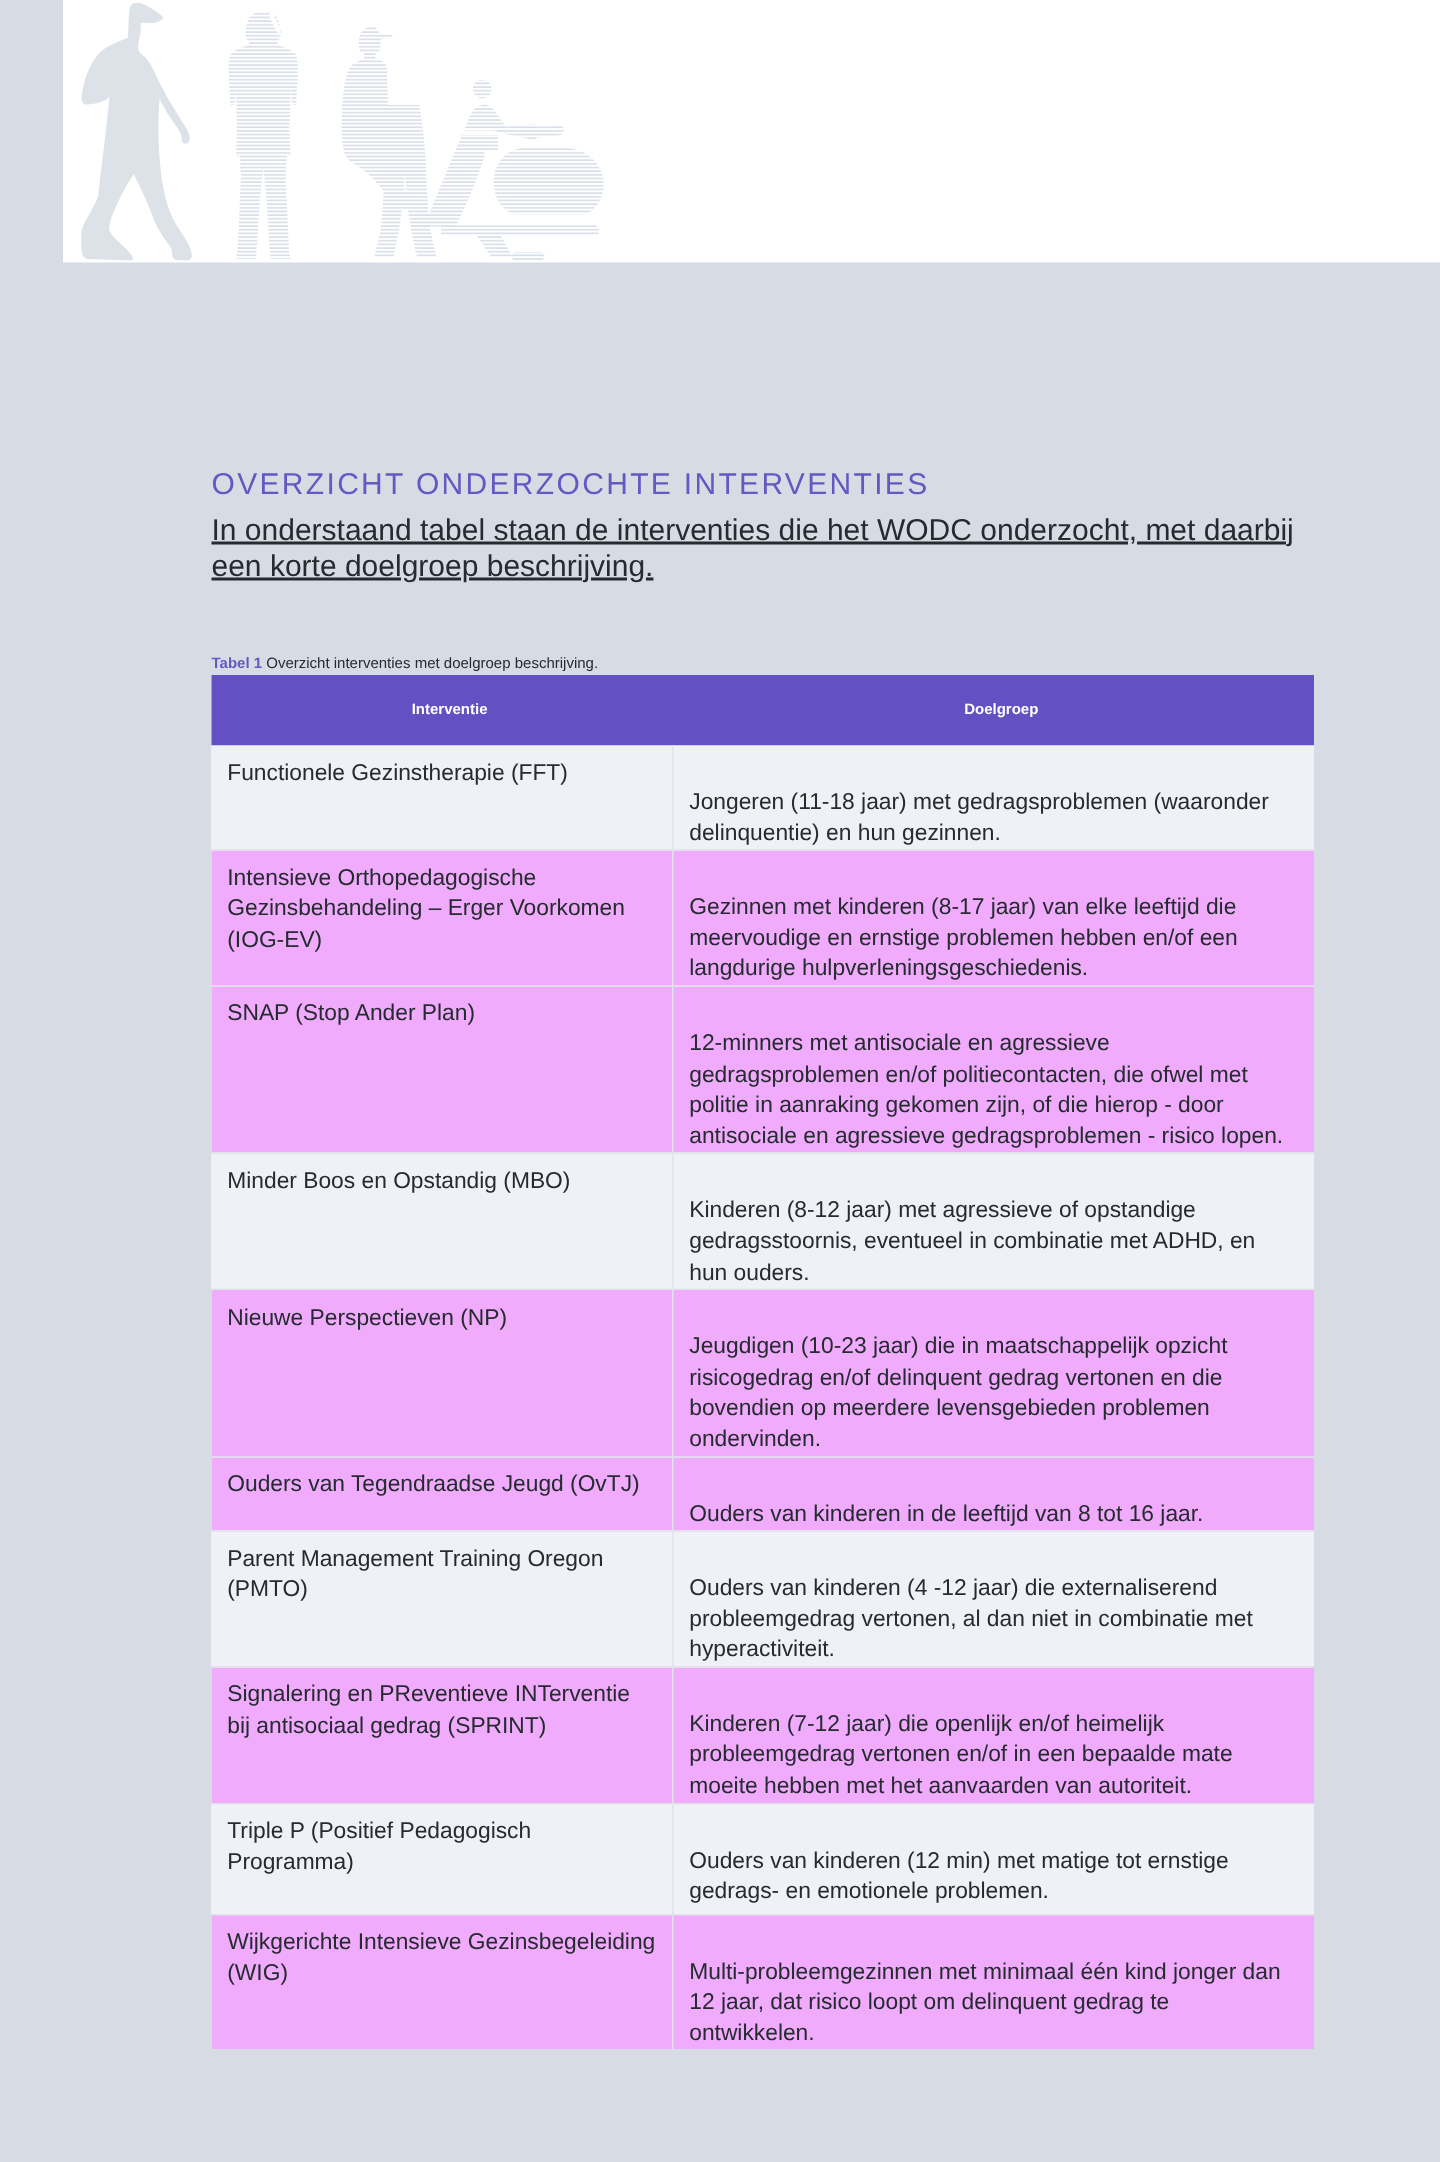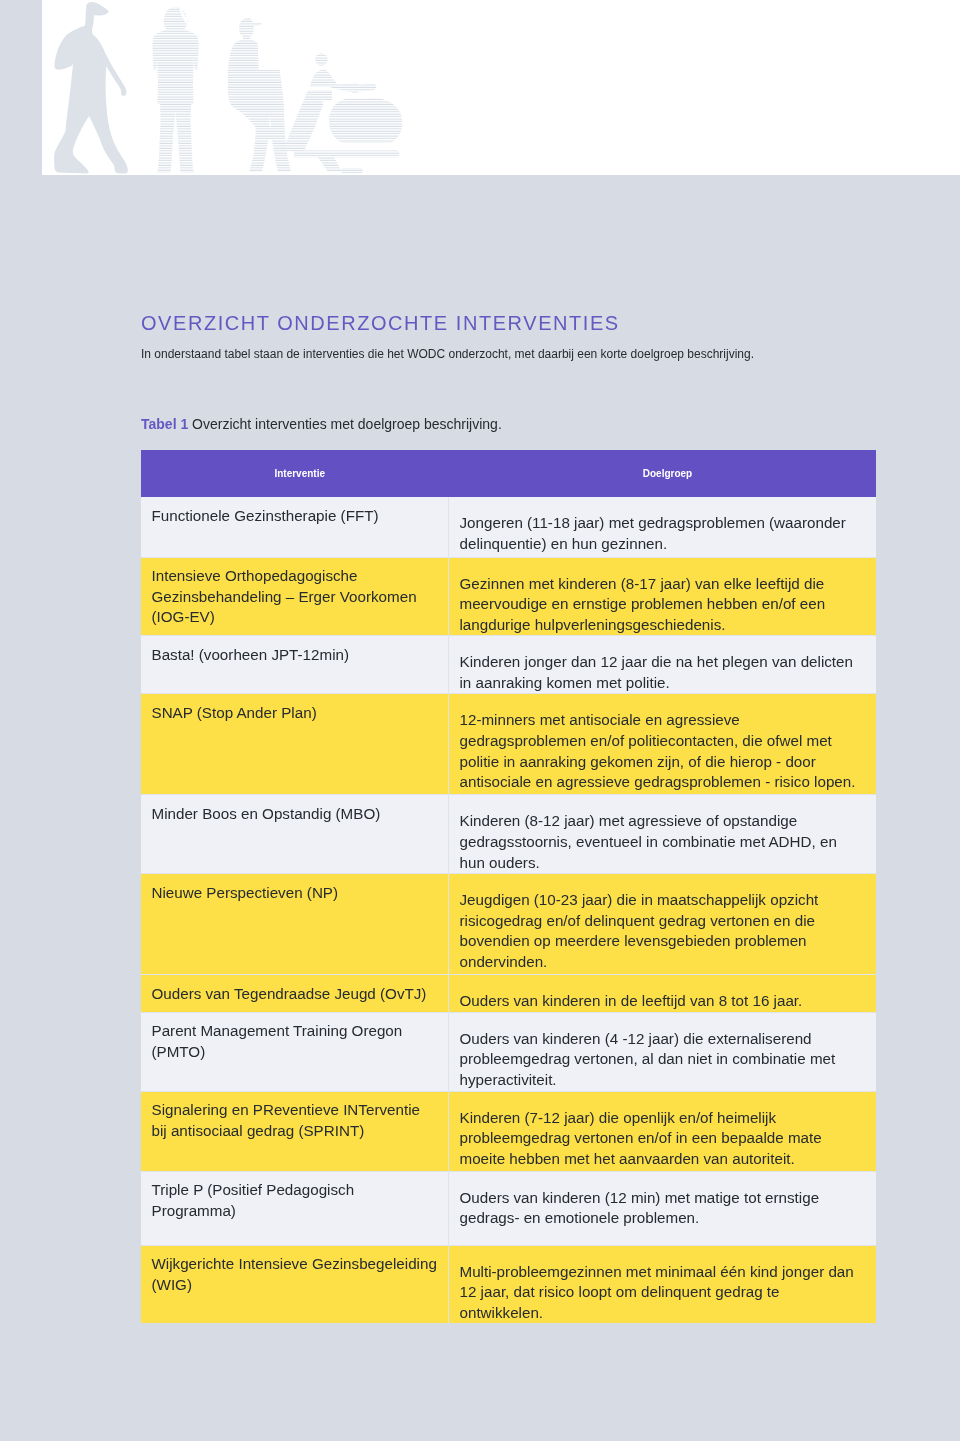--- a/index.html
+++ b/index.html
@@ -26,27 +26,28 @@
     font-family:"Liberation Sans",sans-serif;
     font-size:20px;
     font-weight:400;
     letter-spacing:1.55px;
     color:#6359c2;
     line-height:22px;
     white-space:nowrap;
   }
   p.intro{
     margin:8px 0 0 0;
-    font-size:12px;
+    font-size:20px;
     line-height:24px;
     color:#262b30;
+    text-decoration:underline;
   }
   p.caption{
-    position:absolute;left:99px;top:412px;margin:0;
-    font-size:14px;line-height:24px;color:#262b30;
+    position:absolute;left:99px;top:431px;margin:0;
+    font-size:10px;line-height:24px;color:#262b30;
   }
   p.caption .lbl{color:#6359c2;font-weight:700;}
 
   
   table.tbl{
     position:absolute;left:99px;top:450px;
     width:735px;border-collapse:collapse;table-layout:fixed;
     background:#ffffff;
   }
   table.tbl col.c1{width:307px;}
@@ -58,23 +59,23 @@
     height:47px;
     line-height:47px;
     border:0;
   }
   table.tbl thead th.h2{padding-left:11px;}
   table.tbl tbody td{
     font-size:15.2px;line-height:20.6px;color:#262b30;
     vertical-align:top;
     padding:8.5px 10px 0 10.5px;
     border-top:1px solid #dfe3ea;
-    background:#fde047;
-  }
-  table.tbl tbody td.c2{padding-left:11px;padding-right:14px;padding-top:16px;}
+    background:#f0abfc;
+  }
+  table.tbl tbody td.c2{padding-left:11px;padding-right:14px;padding-top:28px;}
   table.tbl tbody tr.alt td{background:#eff1f6;}
   table.tbl tbody tr:first-child td{border-top:0;}
   table.tbl tbody td.c2{border-left:1px solid #dfe3ea;}
 </style>
 </head>
 <body>
 
 <div class="page">
 
   <div class="hero">
@@ -209,24 +210,20 @@
     </thead>
     <tbody>
         <tr class="alt" style="height: 60px;">
           <td class="c1">Functionele Gezinstherapie (FFT)</td>
           <td class="c2">Jongeren (11-18 jaar) met gedragsproblemen (waaronder delinquentie) en hun gezinnen.</td>
         </tr>
         <tr style="height: 77px;">
           <td class="c1">Intensieve Orthopedagogische Gezinsbehandeling – Erger Voorkomen (IOG-EV)</td>
           <td class="c2">Gezinnen met kinderen (8-17 jaar) van elke leeftijd die meervoudige en ernstige problemen hebben en/of een langdurige hulpverleningsgeschiedenis.</td>
         </tr>
-        <tr class="alt" style="height: 57px;">
-          <td class="c1">Basta! (voorheen JPT-12min)</td>
-          <td class="c2">Kinderen jonger dan 12 jaar die na het plegen van delicten in aanraking komen met politie.</td>
-        </tr>
         <tr style="height: 101px;">
           <td class="c1">SNAP (Stop Ander Plan)</td>
           <td class="c2">12-minners met antisociale en agressieve gedragsproblemen en/of politiecontacten, die ofwel met politie in aanraking gekomen zijn, of die hierop - door antisociale en agressieve gedragsproblemen - risico lopen.</td>
         </tr>
         <tr class="alt" style="height: 77px;">
           <td class="c1">Minder Boos en Opstandig (MBO)</td>
           <td class="c2">Kinderen (8-12 jaar) met agressieve of opstandige gedragsstoornis, eventueel in combinatie met ADHD, en hun ouders.</td>
         </tr>
         <tr style="height: 101px;">
           <td class="c1">Nieuwe Perspectieven (NP)</td>

